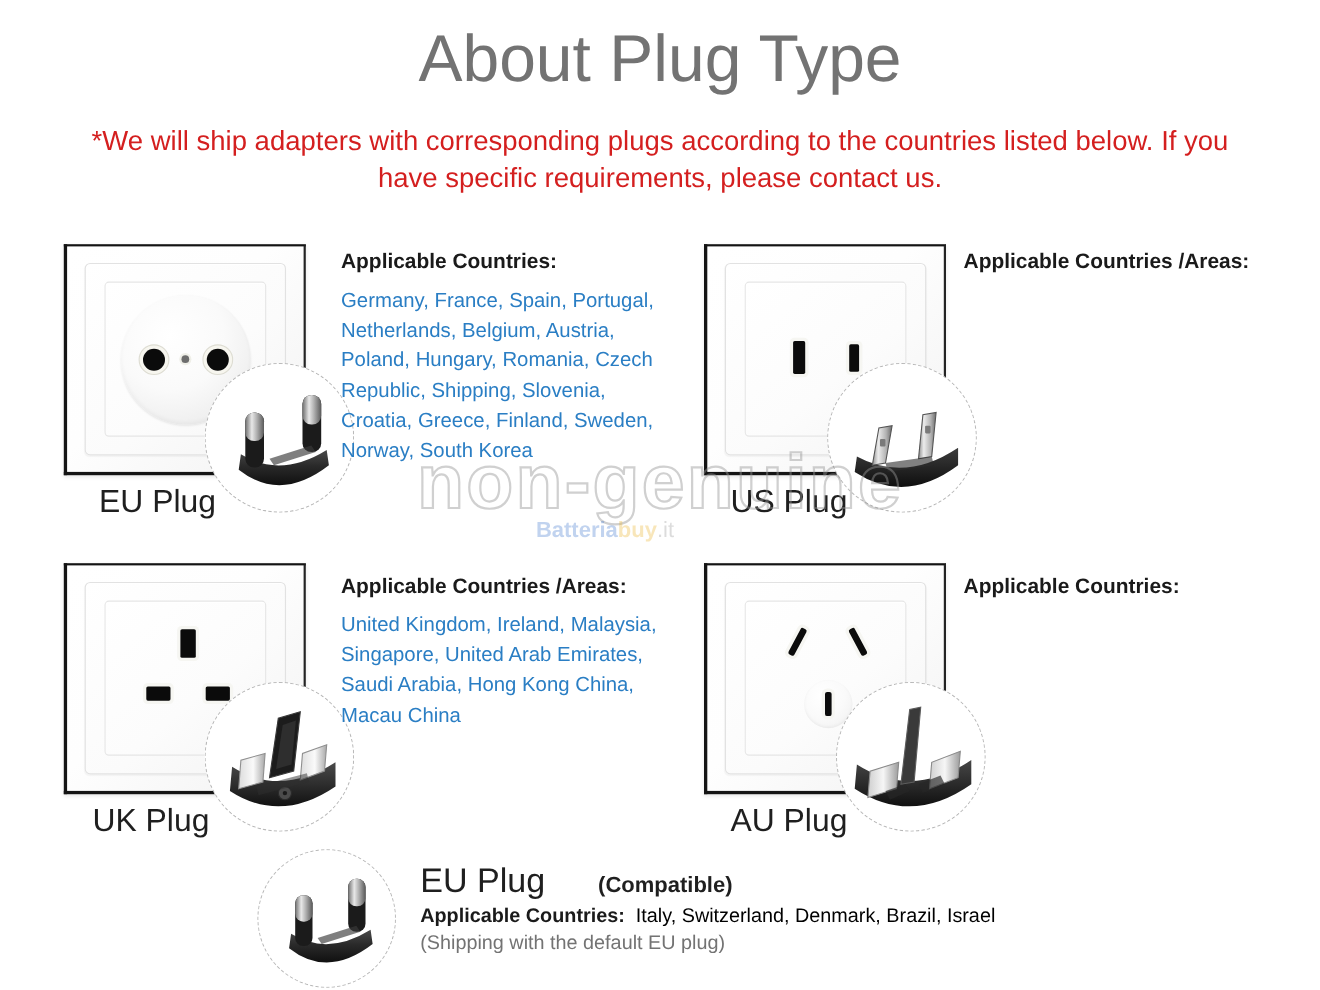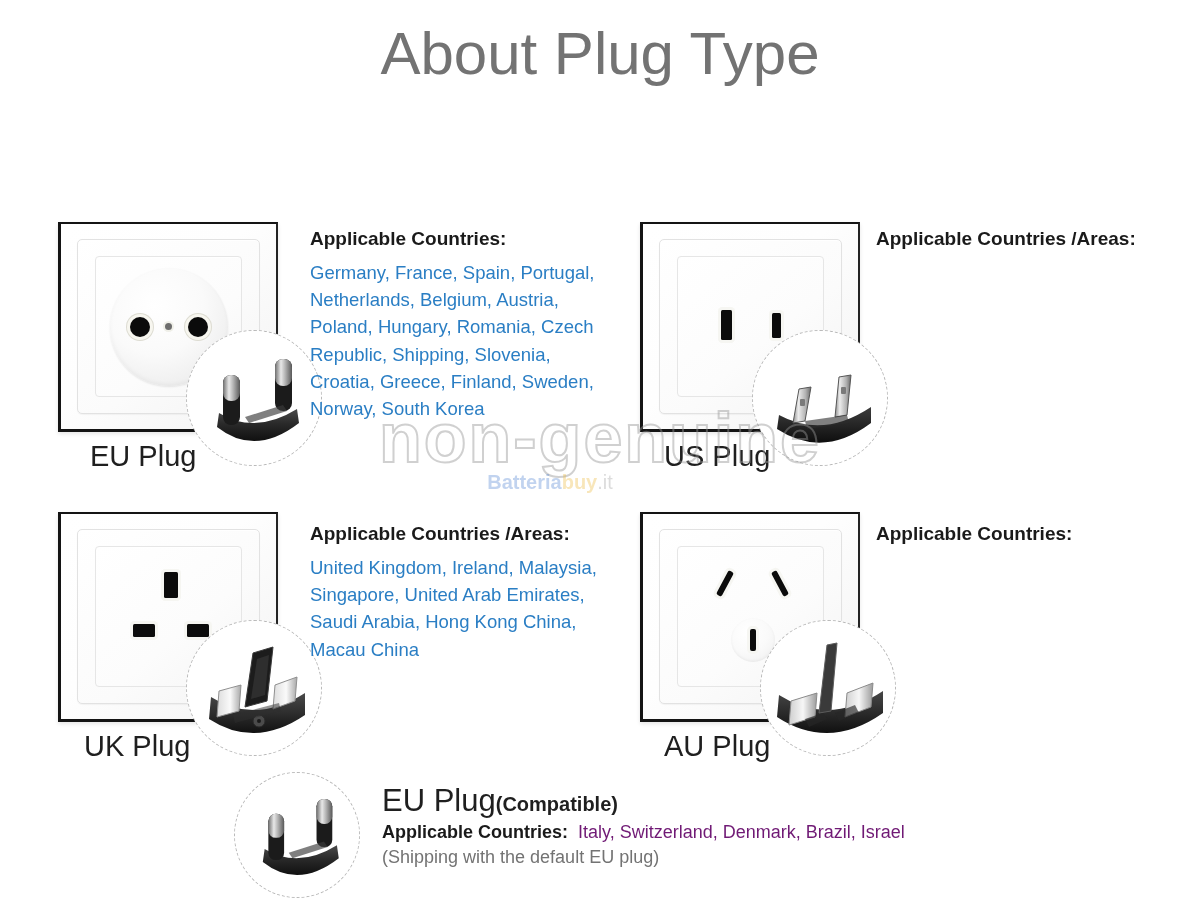--- a/index.html
+++ b/index.html
@@ -195,29 +195,30 @@
   .compat-title {
     position: absolute;
     left: 382px; top: 783px;
     font-size: 31px;
     color: #1f1f1f;
     white-space: nowrap;
   }
   .compat-title .small {
     font-size: 20px;
     font-weight: bold;
+    margin-left: 48px;
   }
   .compat-line {
     position: absolute;
     left: 382px; top: 822px;
     font-size: 18px;
     white-space: nowrap;
   }
   .compat-line .lbl { font-weight: bold; color: #1a1a1a; }
-  .compat-line .val { color: #701a75; }
+  .compat-line .val { color: #000000; }
   .compat-note {
     position: absolute;
     left: 382px; top: 847px;
     font-size: 18px;
     color: #737373;
     white-space: nowrap;
   }
 
   
   .wm-outline {
@@ -246,20 +247,21 @@
   .wm-brand .b1 { color: rgba(66,120,205,0.33); }
   .wm-brand .b2 { color: rgba(232,178,40,0.32); }
   .wm-brand .b3 { color: rgba(150,150,150,0.33); font-weight: normal; }
 </style>
 </head>
 <body>
 
 <div id="page">
 
   <div class="title">About Plug Type</div>
+  <div class="subtitle">*We will ship adapters with corresponding plugs according to the countries listed below. If you have specific requirements, please contact us.</div>
 
   <div class="socket-card" style="left:58px; top:222px;">
     <div class="socket">
       <div class="frame1"></div>
       <div class="frame2"></div>
       <div class="face">
         <div class="eu-recess">
           <div class="eu-hole left"></div>
           <div class="eu-hole right"></div>
           <div class="eu-center"></div>

